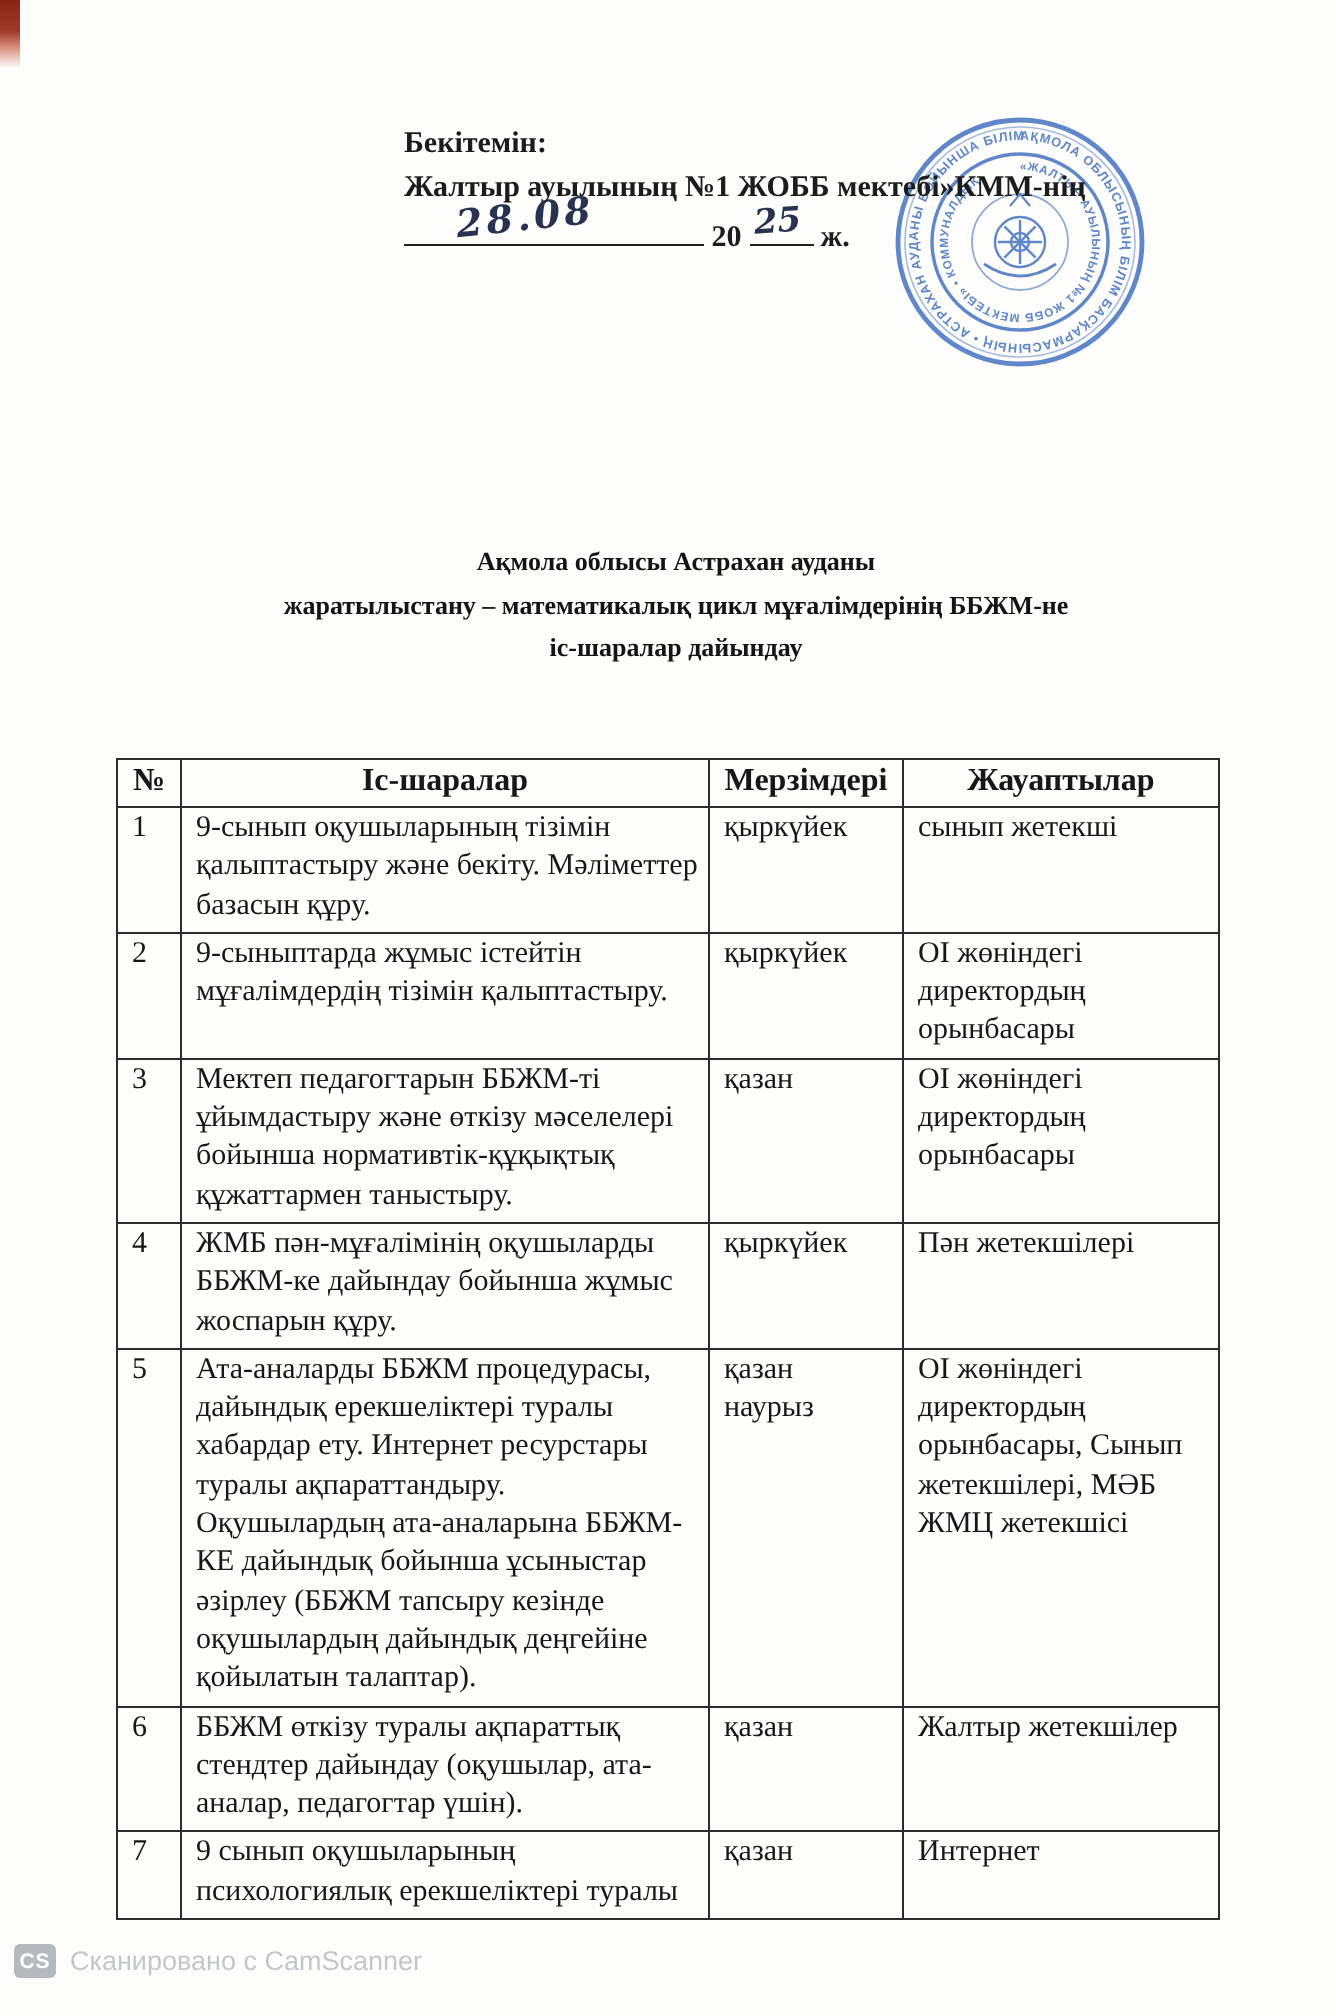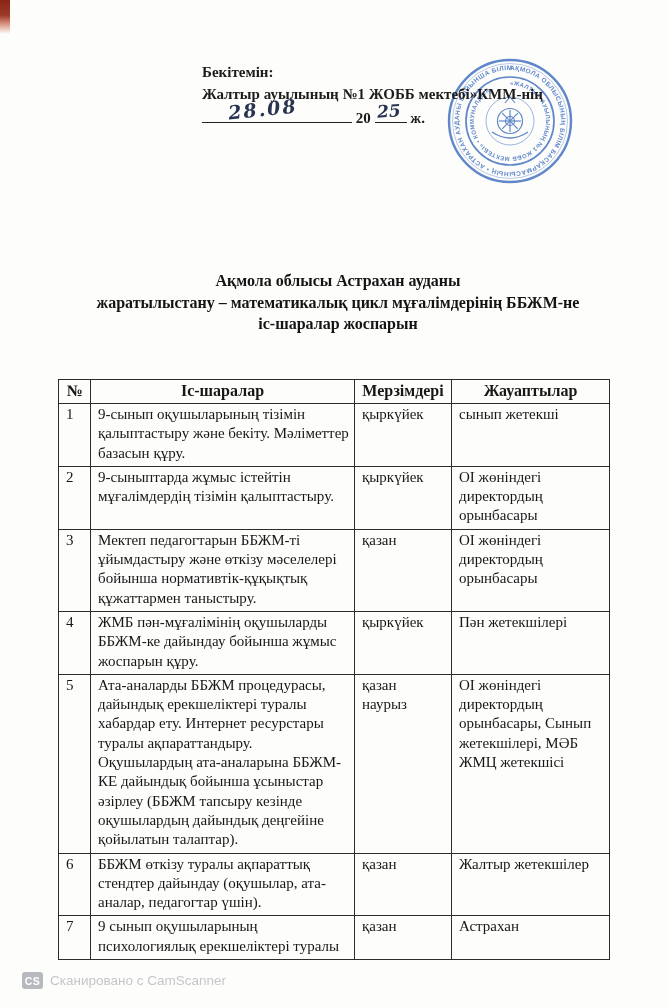--- a/index.html
+++ b/index.html
@@ -22,34 +22,34 @@
   .uline1{display:inline-block;position:relative;width:150px;height:15px;border-bottom:1.4px solid #222;}
   .hand-date{position:absolute;left:26px;top:-9px;font-size:19px;letter-spacing:2px;transform:rotate(-6deg);font-weight:700;}
   .uline2{display:inline-block;position:relative;width:32px;height:15px;border-bottom:1.4px solid #222;}
   .hand-year{position:absolute;left:2px;top:-7px;font-size:17px;transform:rotate(-4deg);font-weight:700;}
 
   
   .stamp{position:absolute;left:445px;top:56px;z-index:2;opacity:0.88;pointer-events:none;}
 
   
   .title{position:absolute;top:270px;left:68px;width:540px;text-align:center;
-    font-weight:700;font-size:16px;line-height:21.5px;color:#141414;}
+    font-weight:700;font-size:13px;line-height:21.5px;color:#141414;}
 
   
   .plan-table{position:absolute;top:379px;left:58px;width:551px;border-collapse:collapse;
     table-layout:fixed;font-size:15px;line-height:19.3px;color:#171717;}
   .plan-table th,.plan-table td{border:1.6px solid #2c2c2c;vertical-align:top;padding:1px 5px 3px 7px;}
   .plan-table thead th{text-align:center;font-weight:700;font-size:16px;line-height:20px;padding:1px 2px 2px;}
   td.c-term{white-space:pre-line;}
 
   
   .watermark{position:absolute;left:7px;top:972px;display:flex;align-items:center;gap:7px;
     font-family:"Liberation Sans",sans-serif;color:#c4c7ca;font-size:13.5px;}
   .cs-badge{display:inline-grid;place-items:center;width:21px;height:17px;background:#b6b9bd;
-    color:#fff;border-radius:3px;font-size:10.5px;font-weight:700;letter-spacing:0.5px;margin-left:15px;}
+    color:#fff;border-radius:3px;font-size:10.5px;font-weight:700;letter-spacing:0.5px;}
 </style>
 </head>
 <body>
 
 <div class="page">
 
   <div class="corner-mark"></div>
 
   <svg class="stamp" width="130" height="130" viewBox="0 0 130 130">
     <defs>
@@ -87,21 +87,21 @@
       <span class="uline1"><span class="hand hand-date">28.08</span></span>
       <span>20</span>
       <span class="uline2"><span class="hand hand-year">25</span></span>
       <span>ж.</span>
     </div>
   </div>
 
   <div class="title">
     <div>Ақмола облысы Астрахан ауданы</div>
     <div>жаратылыстану – математикалық цикл мұғалімдерінің ББЖМ-не</div>
-    <div>іс-шаралар жоспарын</div>
+    <div>іс-шаралар дайындау</div>
   </div>
 
   <table class="plan-table">
     <colgroup>
       <col style="width:32px">
         <col style="width:264px">
         <col style="width:97px">
         <col style="width:158px">
     </colgroup>
     <thead>
@@ -147,21 +147,21 @@
         <tr>
       <td class="c-num">6</td>
       <td class="c-act">ББЖМ өткізу туралы ақпараттық стендтер дайындау (оқушылар, ата-аналар, педагогтар үшін).</td>
       <td class="c-term">қазан</td>
       <td class="c-resp">Жалтыр жетекшілер</td>
     </tr>
         <tr>
       <td class="c-num">7</td>
       <td class="c-act">9 сынып оқушыларының психологиялық ерекшеліктері туралы</td>
       <td class="c-term">қазан</td>
-      <td class="c-resp">Астрахан</td>
+      <td class="c-resp">Интернет</td>
     </tr>
       </tbody>
   </table>
 
   <div class="watermark">
     <span class="cs-badge">CS</span>
     <span>Сканировано с CamScanner</span>
   </div>
 
 </div>

